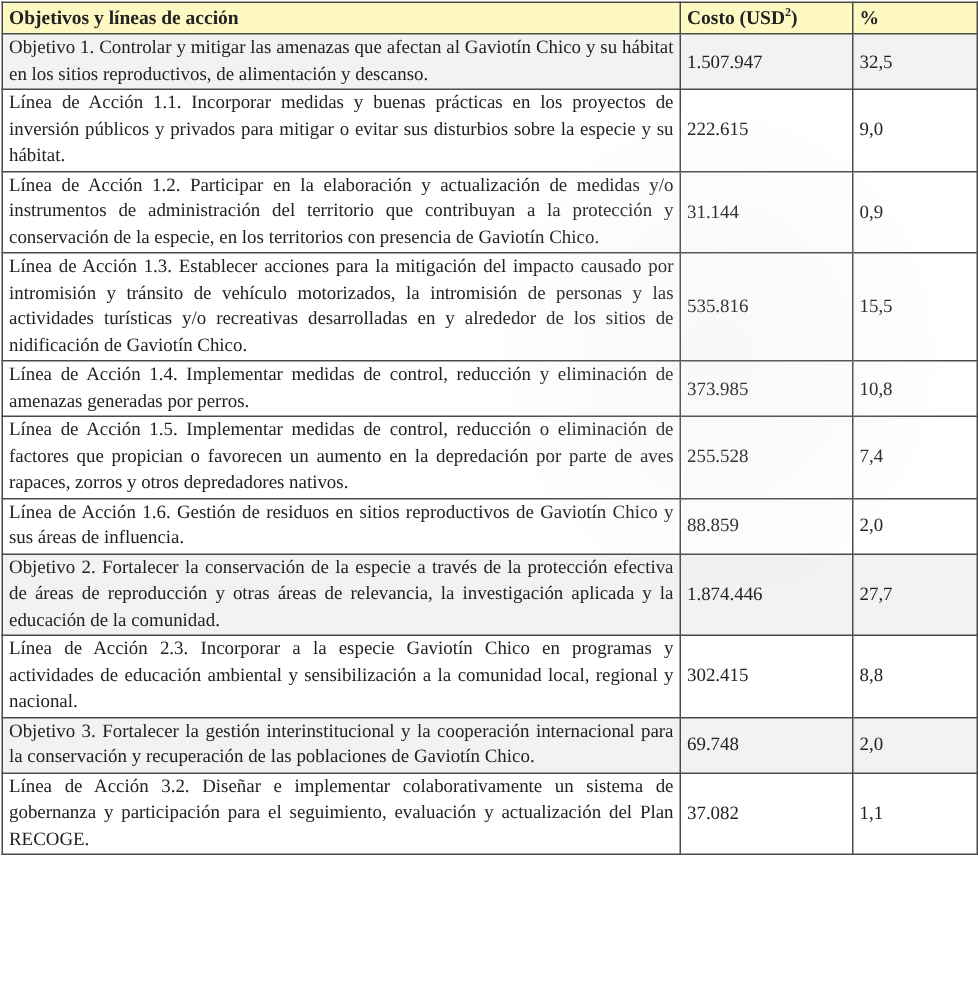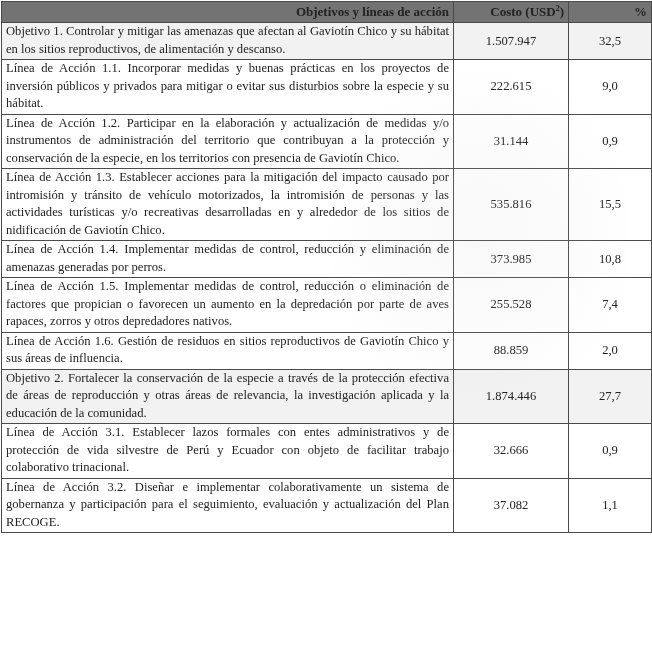--- a/index.html
+++ b/index.html
@@ -13,23 +13,23 @@
   table {
     position: absolute; left: 1px; top: 1px;
     width: 650px; border-collapse: collapse; table-layout: fixed;
     font-family: "Liberation Serif", "DejaVu Serif", serif;
     font-size: 12.6px; color: #222; z-index: 1;
   }
   col.c1 { width: 452px; }
   col.c2 { width: 115px; }
   col.c3 { width: 83px; }
   th, td { border: 1px solid #4a4a4a; padding: 0 4px; vertical-align: middle; }
-  th { background: #737373; font-weight: bold; text-align: right; height: 20px; font-size: 13px; }
+  th { background: #fef9c3; font-weight: bold; text-align: left; height: 20px; font-size: 13px; }
   td.desc { text-align: justify; line-height: 17.5px; padding-top: 0px; padding-bottom: 1px; }
-  td.num { text-align: center; }
+  td.num { text-align: left; }
   tr.objective td { background: #f2f2f2; }
   sup { font-size: 8px; vertical-align: super; line-height: 0; }
 </style>
 </head>
 <body>
 
 <div class="watermark"></div>
 
 <table>
   <colgroup>
@@ -78,24 +78,29 @@
     <tr style="height:36px">
       <td class="desc">Línea de Acción 1.6. Gestión de residuos en sitios reproductivos de Gaviotín Chico y sus áreas de influencia.</td>
       <td class="num">88.859</td>
       <td class="num">2,0</td>
     </tr>
     <tr class="objective" style="height:54px">
       <td class="desc">Objetivo 2. Fortalecer la conservación de la especie a través de la protección efectiva de áreas de reproducción y otras áreas de relevancia, la investigación aplicada y la educación de la comunidad.</td>
       <td class="num">1.874.446</td>
       <td class="num">27,7</td>
     </tr>
-    <tr style="height:54px">
-      <td class="desc">Línea de Acción 3.1. Establecer lazos formales con entes administrativos y de protección de vida silvestre de Perú y Ecuador con objeto de facilitar trabajo colaborativo trinacional.</td>
-      <td class="num">32.666</td>
-      <td class="num">0,9</td>
+    <tr style="height:37px">
+      <td class="desc">Línea de Acción 2.3. Incorporar a la especie Gaviotín Chico en programas y actividades de educación ambiental y sensibilización a la comunidad local, regional y nacional.</td>
+      <td class="num">302.415</td>
+      <td class="num">8,8</td>
+    </tr>
+    <tr class="objective" style="height:36px">
+      <td class="desc">Objetivo 3. Fortalecer la gestión interinstitucional y la cooperación internacional para la conservación y recuperación de las poblaciones de Gaviotín Chico.</td>
+      <td class="num">69.748</td>
+      <td class="num">2,0</td>
     </tr>
     <tr style="height:36px">
       <td class="desc">Línea de Acción 3.2. Diseñar e implementar colaborativamente un sistema de gobernanza y participación para el seguimiento, evaluación y actualización del Plan RECOGE.</td>
       <td class="num">37.082</td>
       <td class="num">1,1</td>
     </tr>
 
   </tbody>
 </table>
 

